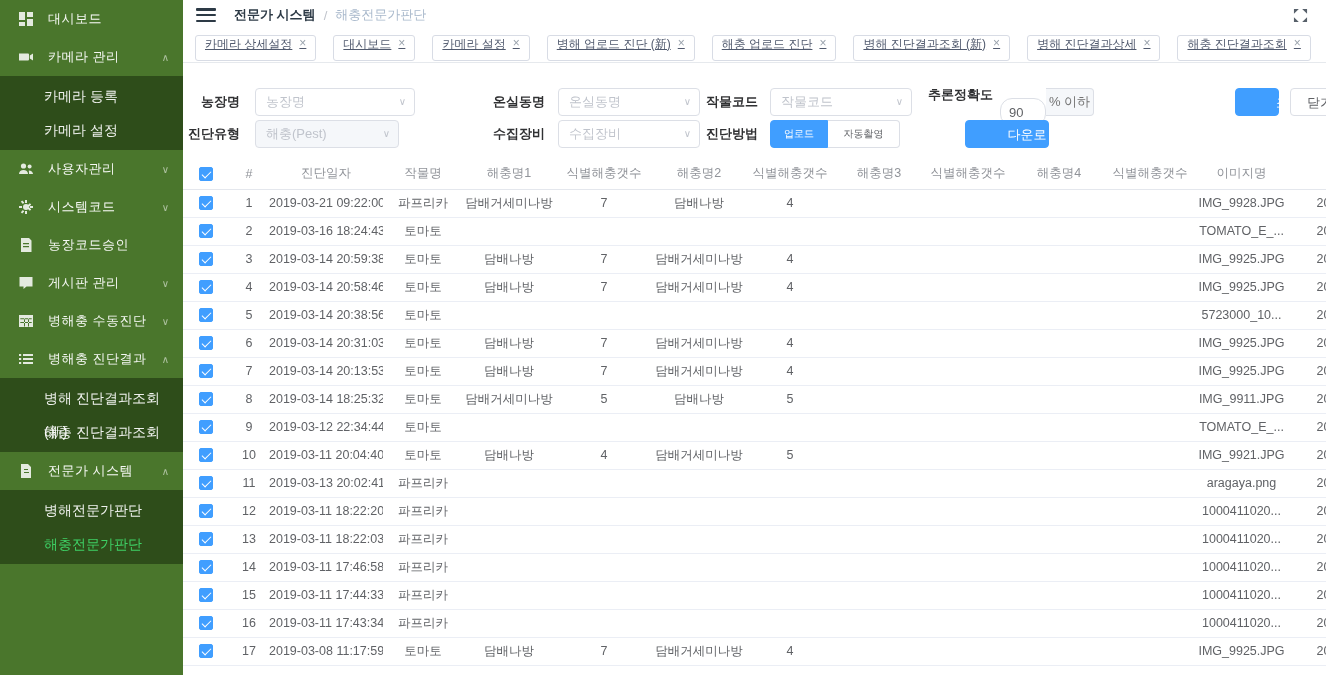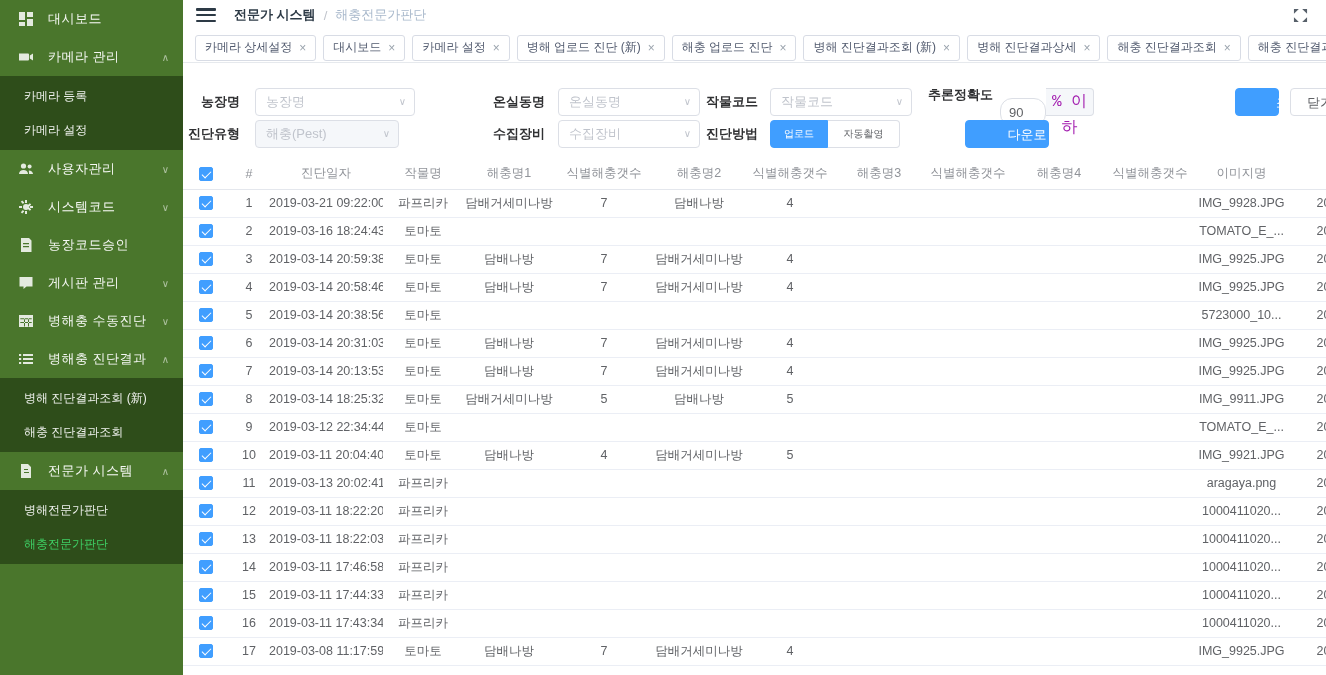--- a/index.html
+++ b/index.html
@@ -9,59 +9,59 @@
   
   .sidebar { position:absolute; left:0; top:0; width:183px; height:675px;
     background:#4a762c; color:#fff; z-index:5; }
   .side-item { height:38px; display:flex; align-items:center; padding:0 12px 0 18px;
     font-size:13px; color:rgba(255,255,255,.95); cursor:pointer; }
   .side-icon { width:16px; height:16px; margin-right:14px; display:inline-flex; }
   .side-icon svg { width:16px; height:16px; fill:rgba(255,255,255,.85); }
   .side-label { flex:1; letter-spacing:.5px; }
   .chev { font-size:10px; color:rgba(255,255,255,.55); margin-right:2px; }
   .side-sub { background:#2e4d1a; padding:3px 0; }
-  .side-sub-item { height:34px; line-height:34px; padding-left:24px; font-size:12px;
+  .side-sub-item { height:34px; line-height:34px; padding-left:44px; font-size:14px;
     color:rgba(255,255,255,.92); cursor:pointer; }
   .side-sub-item.active { color:#3ed065; }
 
   
   .main { position:absolute; left:183px; top:0; width:1143px; height:675px; background:#fff; }
 
   .topbar { position:relative; height:30px; display:flex; align-items:center; }
   .hamburger { width:20px; height:14px; margin-left:13px; display:flex; flex-direction:column;
     justify-content:space-between; cursor:pointer; }
   .hamburger i { display:block; height:2.5px; background:#2d3a46; border-radius:1px; }
   .breadcrumb { margin-left:18px; font-size:13px; display:flex; gap:8px; align-items:center; }
   .bc-section { font-weight:bold; color:#2d3a46; }
   .bc-sep { color:#c0c4cc; }
   .bc-current { color:#a9b9cc; }
   .fullscreen { position:absolute; right:18px; top:8px; width:15px; height:15px; cursor:pointer; }
   .fullscreen svg { width:15px; height:15px; fill:#57606a; }
 
   .tabsbar { height:33px; padding:3px 0 0 12px; display:flex; align-items:center;
     border-bottom:1px solid #e6e9ed; white-space:nowrap; overflow:hidden; }
-  .tab { display:inline-flex; align-items:center; height:26px; padding:0 9px; margin-right:7px;
+  .tab { display:inline-flex; align-items:flex-start; height:26px; padding:0 9px; margin-right:17px;
     border:1px solid #d8dce5; border-radius:3px; background:#fff; font-size:12px;
-    color:#515a6e; cursor:pointer; flex:0 0 auto; }
+    color:#515a6e; cursor:pointer; flex:0 0 auto;text-decoration:underline; }
   .tab .close { margin-left:7px; color:#9aa3ad; font-size:12px; }
 
   
   .filters { position:relative; height:96px; }
   .f-label { position:absolute; height:28px; line-height:28px; font-size:13px;
     font-weight:bold; color:#303133; text-align:right; }
   .f-select { position:absolute; height:28px; border:1px solid #dcdfe6; border-radius:4px;
     background:#fff; font-size:13px; color:#c0c4cc; line-height:26px; padding:0 22px 0 10px;
     cursor:pointer; }
   .f-select .arrow { position:absolute; right:8px; top:0; color:#c0c4cc; font-size:10px; }
   .f-select.disabled { background:#f5f7fa; cursor:not-allowed; }
   .f-input { position:absolute; height:28px; border:1px solid #dcdfe6; border-radius:4px 0 0 4px;
     font-size:13px; color:#606266; padding:0 8px; outline:none; }
   .f-addon { position:absolute; height:28px; line-height:26px; border:1px solid #dcdfe6;
-    border-left:none; border-radius:0 4px 4px 0; background:#f5f7fa; color:#a21caf;
-    font-size:16px; text-align:center;font-family:Liberation Mono, monospace; }
+    border-left:none; border-radius:0 4px 4px 0; background:#f5f7fa; color:#737373;
+    font-size:13px; text-align:center; }
   .btn { position:absolute; height:28px; border-radius:4px; font-size:13px; text-align:center;
     line-height:28px; cursor:pointer; }
   .btn-primary { background:#409eff; color:#fff; border:1px solid #409eff;padding-left:40px; }
   .btn-default { background:#fff; color:#606266; border:1px solid #dcdfe6; }
   .toggle { position:absolute; display:flex; height:28px; }
   .toggle .tg { height:28px; line-height:26px; font-size:10px; text-align:center;
     border:1px solid #dcdfe6; background:#fff; color:#606266; cursor:pointer; }
   .toggle .tg:first-child { border-radius:4px 0 0 4px; }
   .toggle .tg:last-child { border-radius:0 4px 4px 0; border-left:none; }
   .toggle .tg.on { background:#409eff; border-color:#409eff; color:#fff; }

